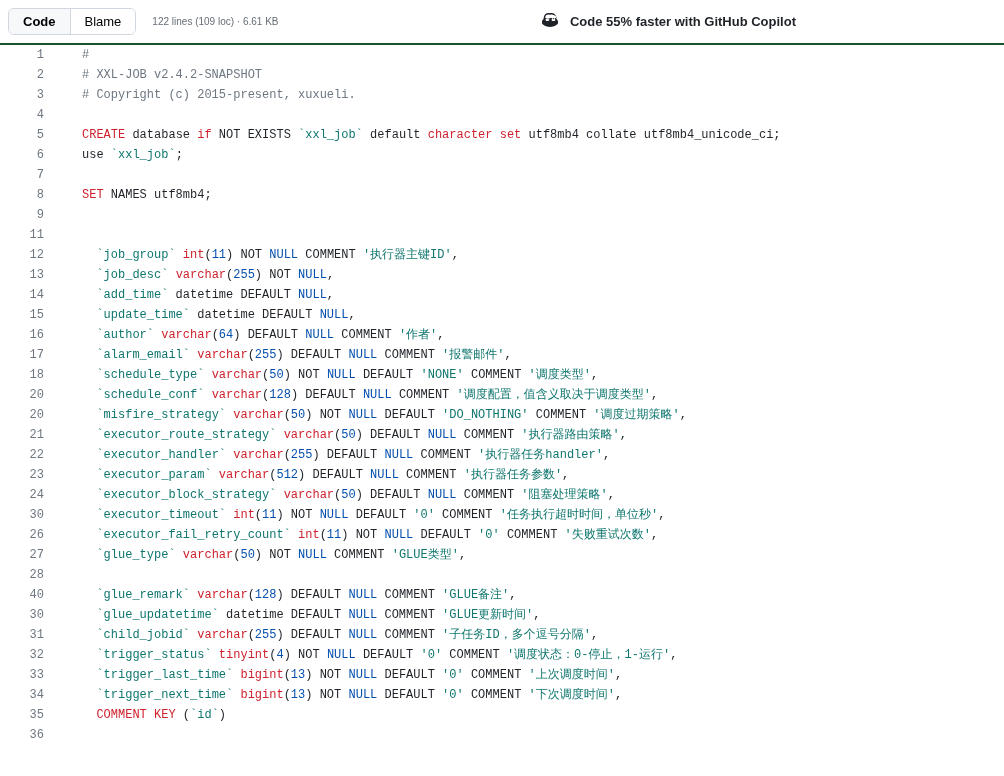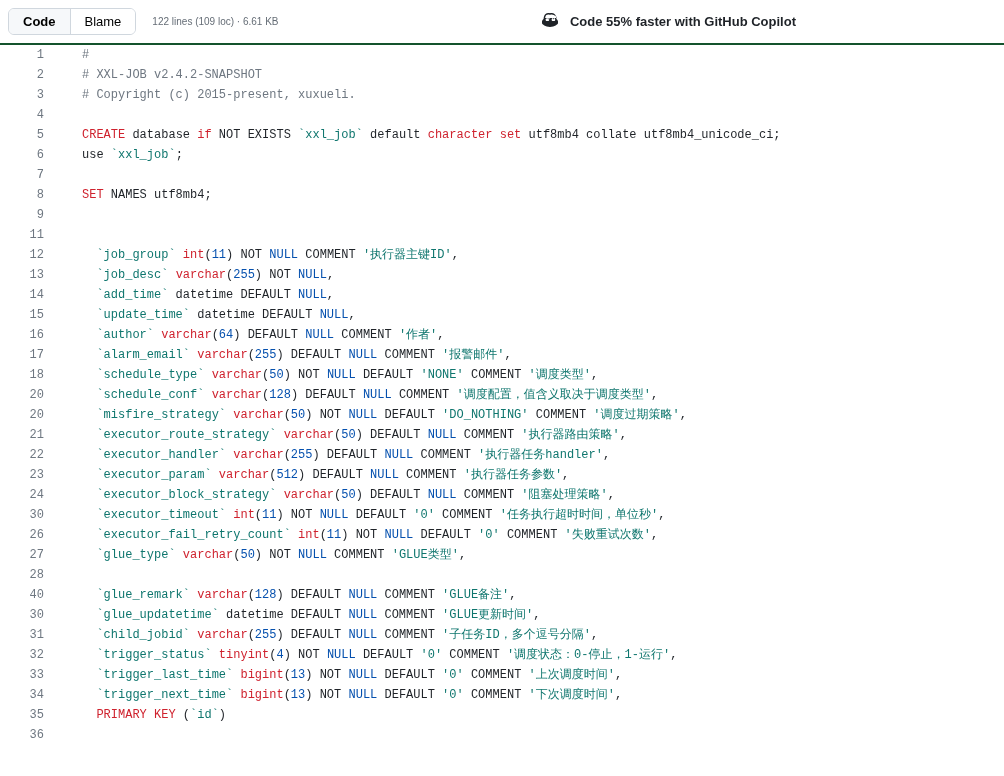--- a/index.html
+++ b/index.html
@@ -167,18 +167,18 @@
     <div class="code-row">
       <div class="gutter">33</div>
       <div class="code"><span class="pl-default">  </span><span class="pl-s">`trigger_last_time`</span><span class="pl-default"> </span><span class="pl-k">bigint</span><span class="pl-default">(</span><span class="pl-c1">13</span><span class="pl-default">) NOT </span><span class="pl-c1">NULL</span><span class="pl-default"> DEFAULT </span><span class="pl-s">'0'</span><span class="pl-default"> COMMENT </span><span class="pl-s">'上次调度时间'</span><span class="pl-default">,</span></div>
     </div>
     <div class="code-row">
       <div class="gutter">34</div>
       <div class="code"><span class="pl-default">  </span><span class="pl-s">`trigger_next_time`</span><span class="pl-default"> </span><span class="pl-k">bigint</span><span class="pl-default">(</span><span class="pl-c1">13</span><span class="pl-default">) NOT </span><span class="pl-c1">NULL</span><span class="pl-default"> DEFAULT </span><span class="pl-s">'0'</span><span class="pl-default"> COMMENT </span><span class="pl-s">'下次调度时间'</span><span class="pl-default">,</span></div>
     </div>
     <div class="code-row">
       <div class="gutter">35</div>
-      <div class="code"><span class="pl-default">  </span><span class="pl-k">PRIMARY KEY</span><span class="pl-default"> (</span><span class="pl-s">`id`</span><span class="pl-default">)</span></div>
+      <div class="code"><span class="pl-default">  </span><span class="pl-k">COMMENT KEY</span><span class="pl-default"> (</span><span class="pl-s">`id`</span><span class="pl-default">)</span></div>
     </div>
     <div class="code-row">
       <div class="gutter">36</div>
     </div>
   </div>
 
 </body></html>

